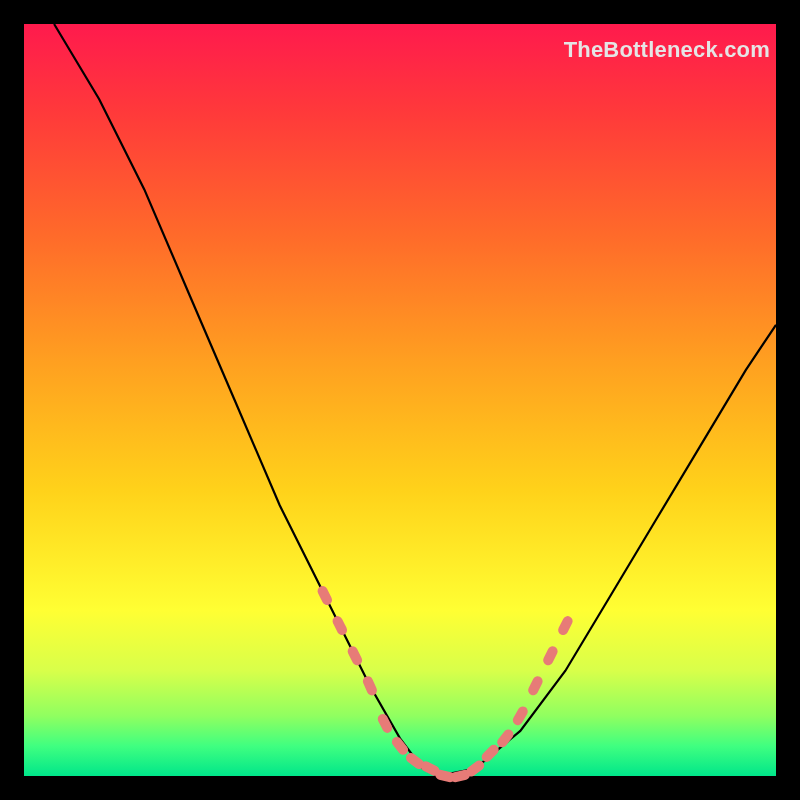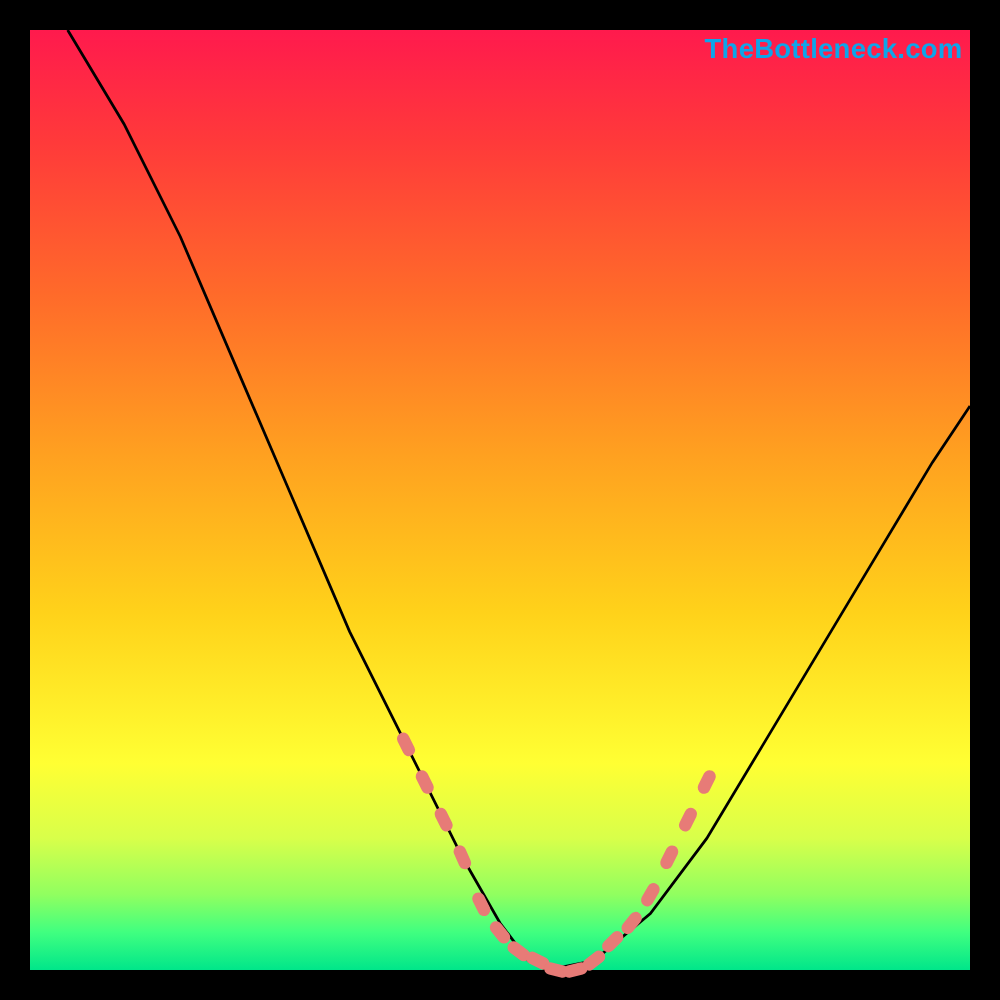--- a/index.html
+++ b/index.html
@@ -31,26 +31,26 @@
       #ffa020 45%,
       #ffd21a 62%,
       #ffff33 78%,
       #d8ff4a 86%,
       #90ff60 92%,
       #40ff80 96%,
       #00e68a 100%);
   }
   .watermark {
     position: absolute;
-    top: 2px;
+    top: 13px;
     right: 6px;
     font-family: Arial, Helvetica, sans-serif;
     font-size: 22px;
     font-weight: 600;
-    color: #0ea5e9;
+    color: #e5e5e5;
     letter-spacing: 0.2px;
     user-select: none;
   }
   svg.curves {
     position: absolute;
     left: 0;
     top: 0;
     width: 752px;
     height: 752px;
     overflow: visible;

